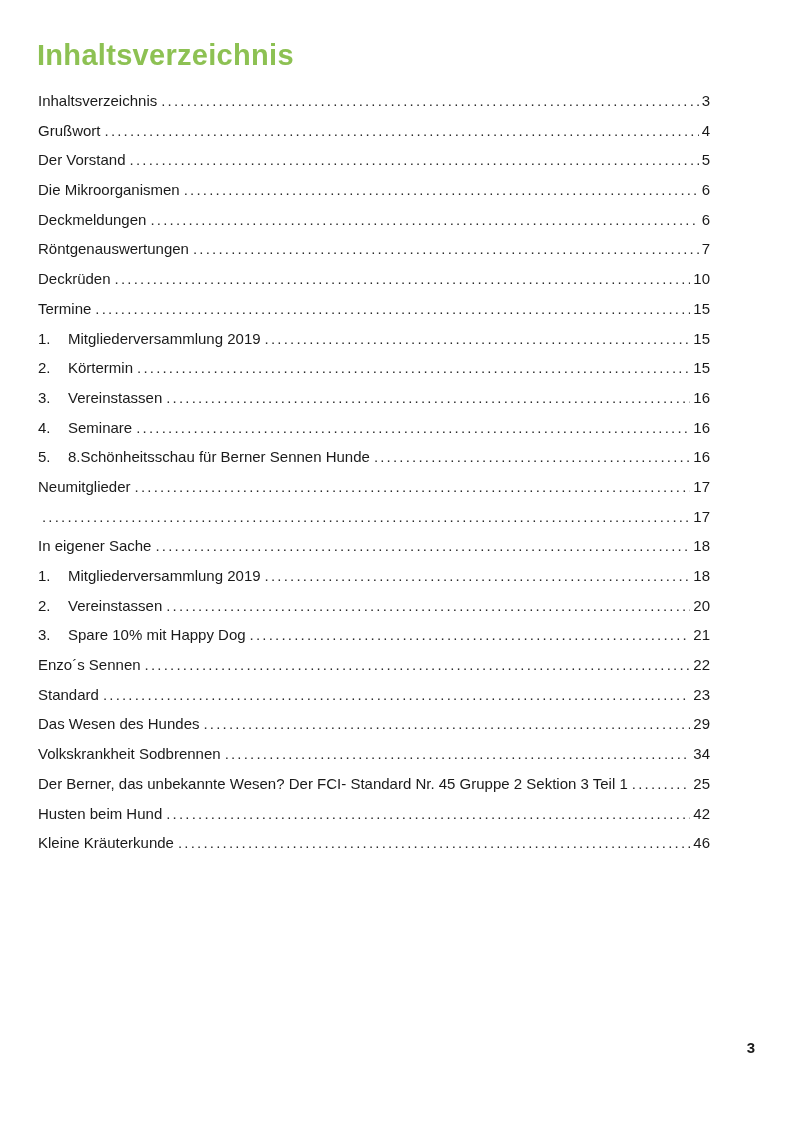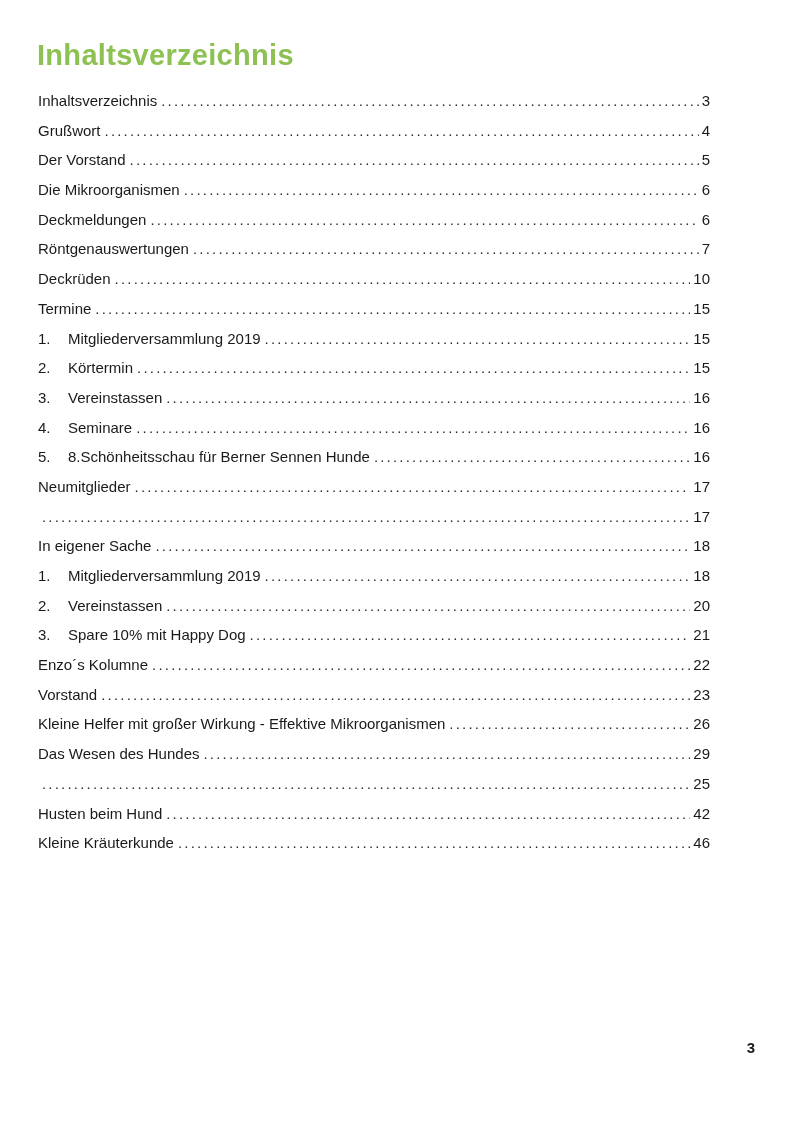--- a/index.html
+++ b/index.html
@@ -184,40 +184,41 @@
         <span class="toc-dots"></span>
         <span class="toc-page">20</span>
       </div>
       <div class="toc-row">
         <span class="toc-num">3.</span>
         <span class="toc-label">Spare 10% mit Happy Dog</span>
         <span class="toc-dots"></span>
         <span class="toc-page">21</span>
       </div>
       <div class="toc-row">
-        <span class="toc-label">Enzo´s Kolumne</span>
+        <span class="toc-label">Enzo´s Sennen</span>
         <span class="toc-dots"></span>
         <span class="toc-page">22</span>
       </div>
       <div class="toc-row">
-        <span class="toc-label">Vorstand</span>
+        <span class="toc-label">Standard</span>
         <span class="toc-dots"></span>
         <span class="toc-page">23</span>
       </div>
       <div class="toc-row">
-        <span class="toc-label">Kleine Helfer mit großer Wirkung - Effektive Mikroorganismen</span>
-        <span class="toc-dots"></span>
-        <span class="toc-page">26</span>
-      </div>
-      <div class="toc-row">
         <span class="toc-label">Das Wesen des Hundes</span>
         <span class="toc-dots"></span>
         <span class="toc-page">29</span>
       </div>
       <div class="toc-row">
+        <span class="toc-label">Volkskrankheit Sodbrennen</span>
+        <span class="toc-dots"></span>
+        <span class="toc-page">34</span>
+      </div>
+      <div class="toc-row">
+        <span class="toc-label">Der Berner, das unbekannte Wesen? Der FCI- Standard Nr. 45 Gruppe 2 Sektion 3 Teil 1</span>
         <span class="toc-dots"></span>
         <span class="toc-page">25</span>
       </div>
       <div class="toc-row">
         <span class="toc-label">Husten beim Hund</span>
         <span class="toc-dots"></span>
         <span class="toc-page">42</span>
       </div>
       <div class="toc-row">
         <span class="toc-label">Kleine Kräuterkunde</span>

